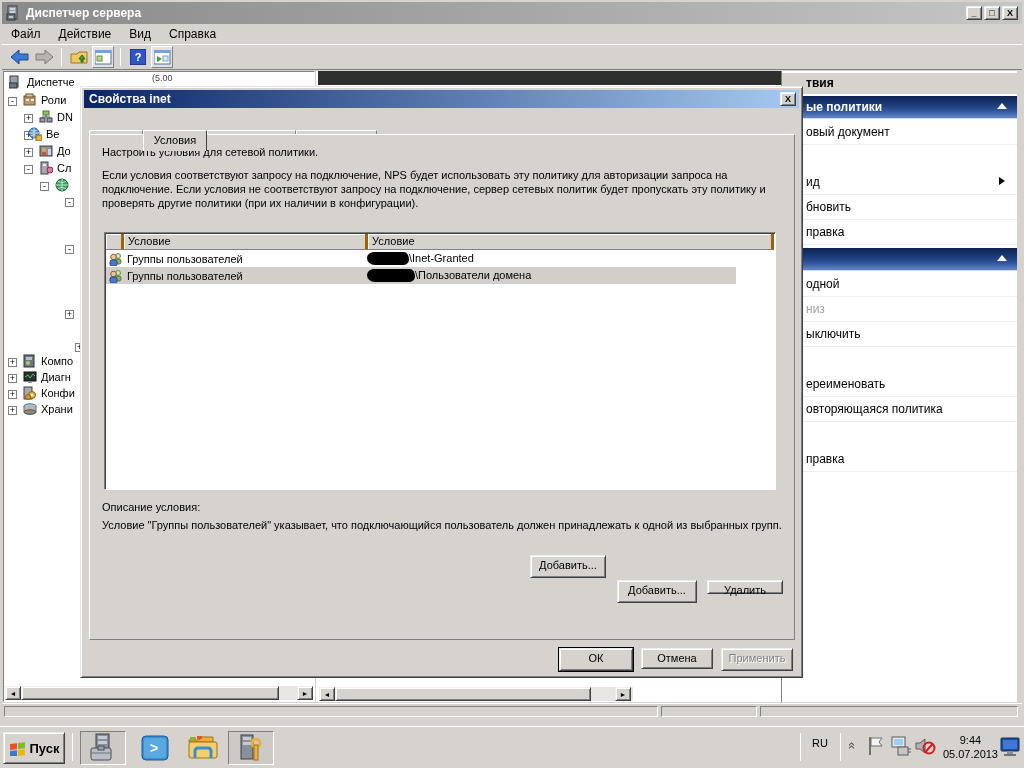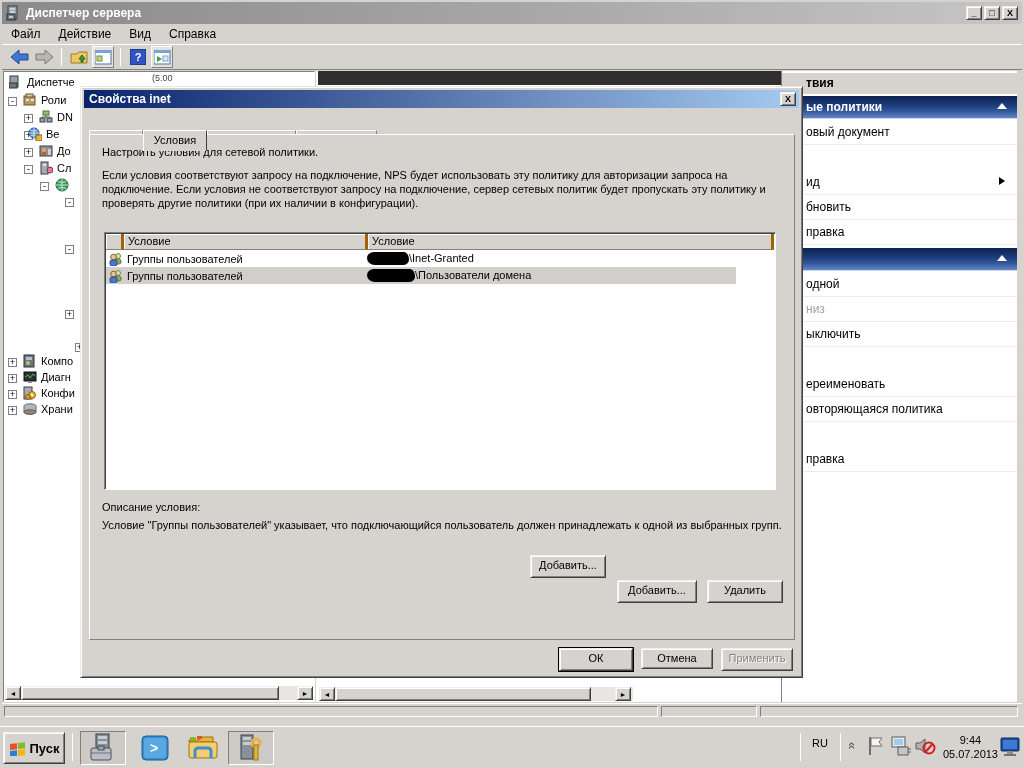--- a/index.html
+++ b/index.html
@@ -322,21 +322,21 @@
         <span style="width:240px">Группы пользователей</span>
         <span><span class="redact" style="width:48px"></span><span>\Пользователи домена</span></span>
       </div>
     </div>
 
     <div class="dlg-text" style="left:12px;top:365px">Описание условия:</div>
     <div class="dlg-text" style="left:12px;top:383px;width:680px">Условие "Группы пользователей" указывает, что подключающийся пользователь должен принадлежать к одной из выбранных групп.</div>
 
     <div class="btn abs" style="left:440px;top:420px;width:76px;height:23px">Добавить...</div>
     <div class="btn abs" style="left:527px;top:445px;width:80px;height:23px">Добавить...</div>
-    <div class="btn abs" style="left:617px;top:445px;width:76px;height:23px">Удалить</div>
+    <div class="btn abs" style="left:617px;top:445px;width:76px;height:14px">Удалить</div>
   </div>
 
   <div class="btn default abs" style="left:478px;top:561px;width:74px;height:23px">ОК</div>
   <div class="btn abs" style="left:560px;top:561px;width:72px;height:21px">Отмена</div>
   <div class="btn disabled abs" style="left:640px;top:561px;width:72px;height:23px">Применить</div>
 </div>
 
 <div class="abs" id="taskbar">
   <div class="btn" id="start-btn">
     <svg width="17" height="15">

